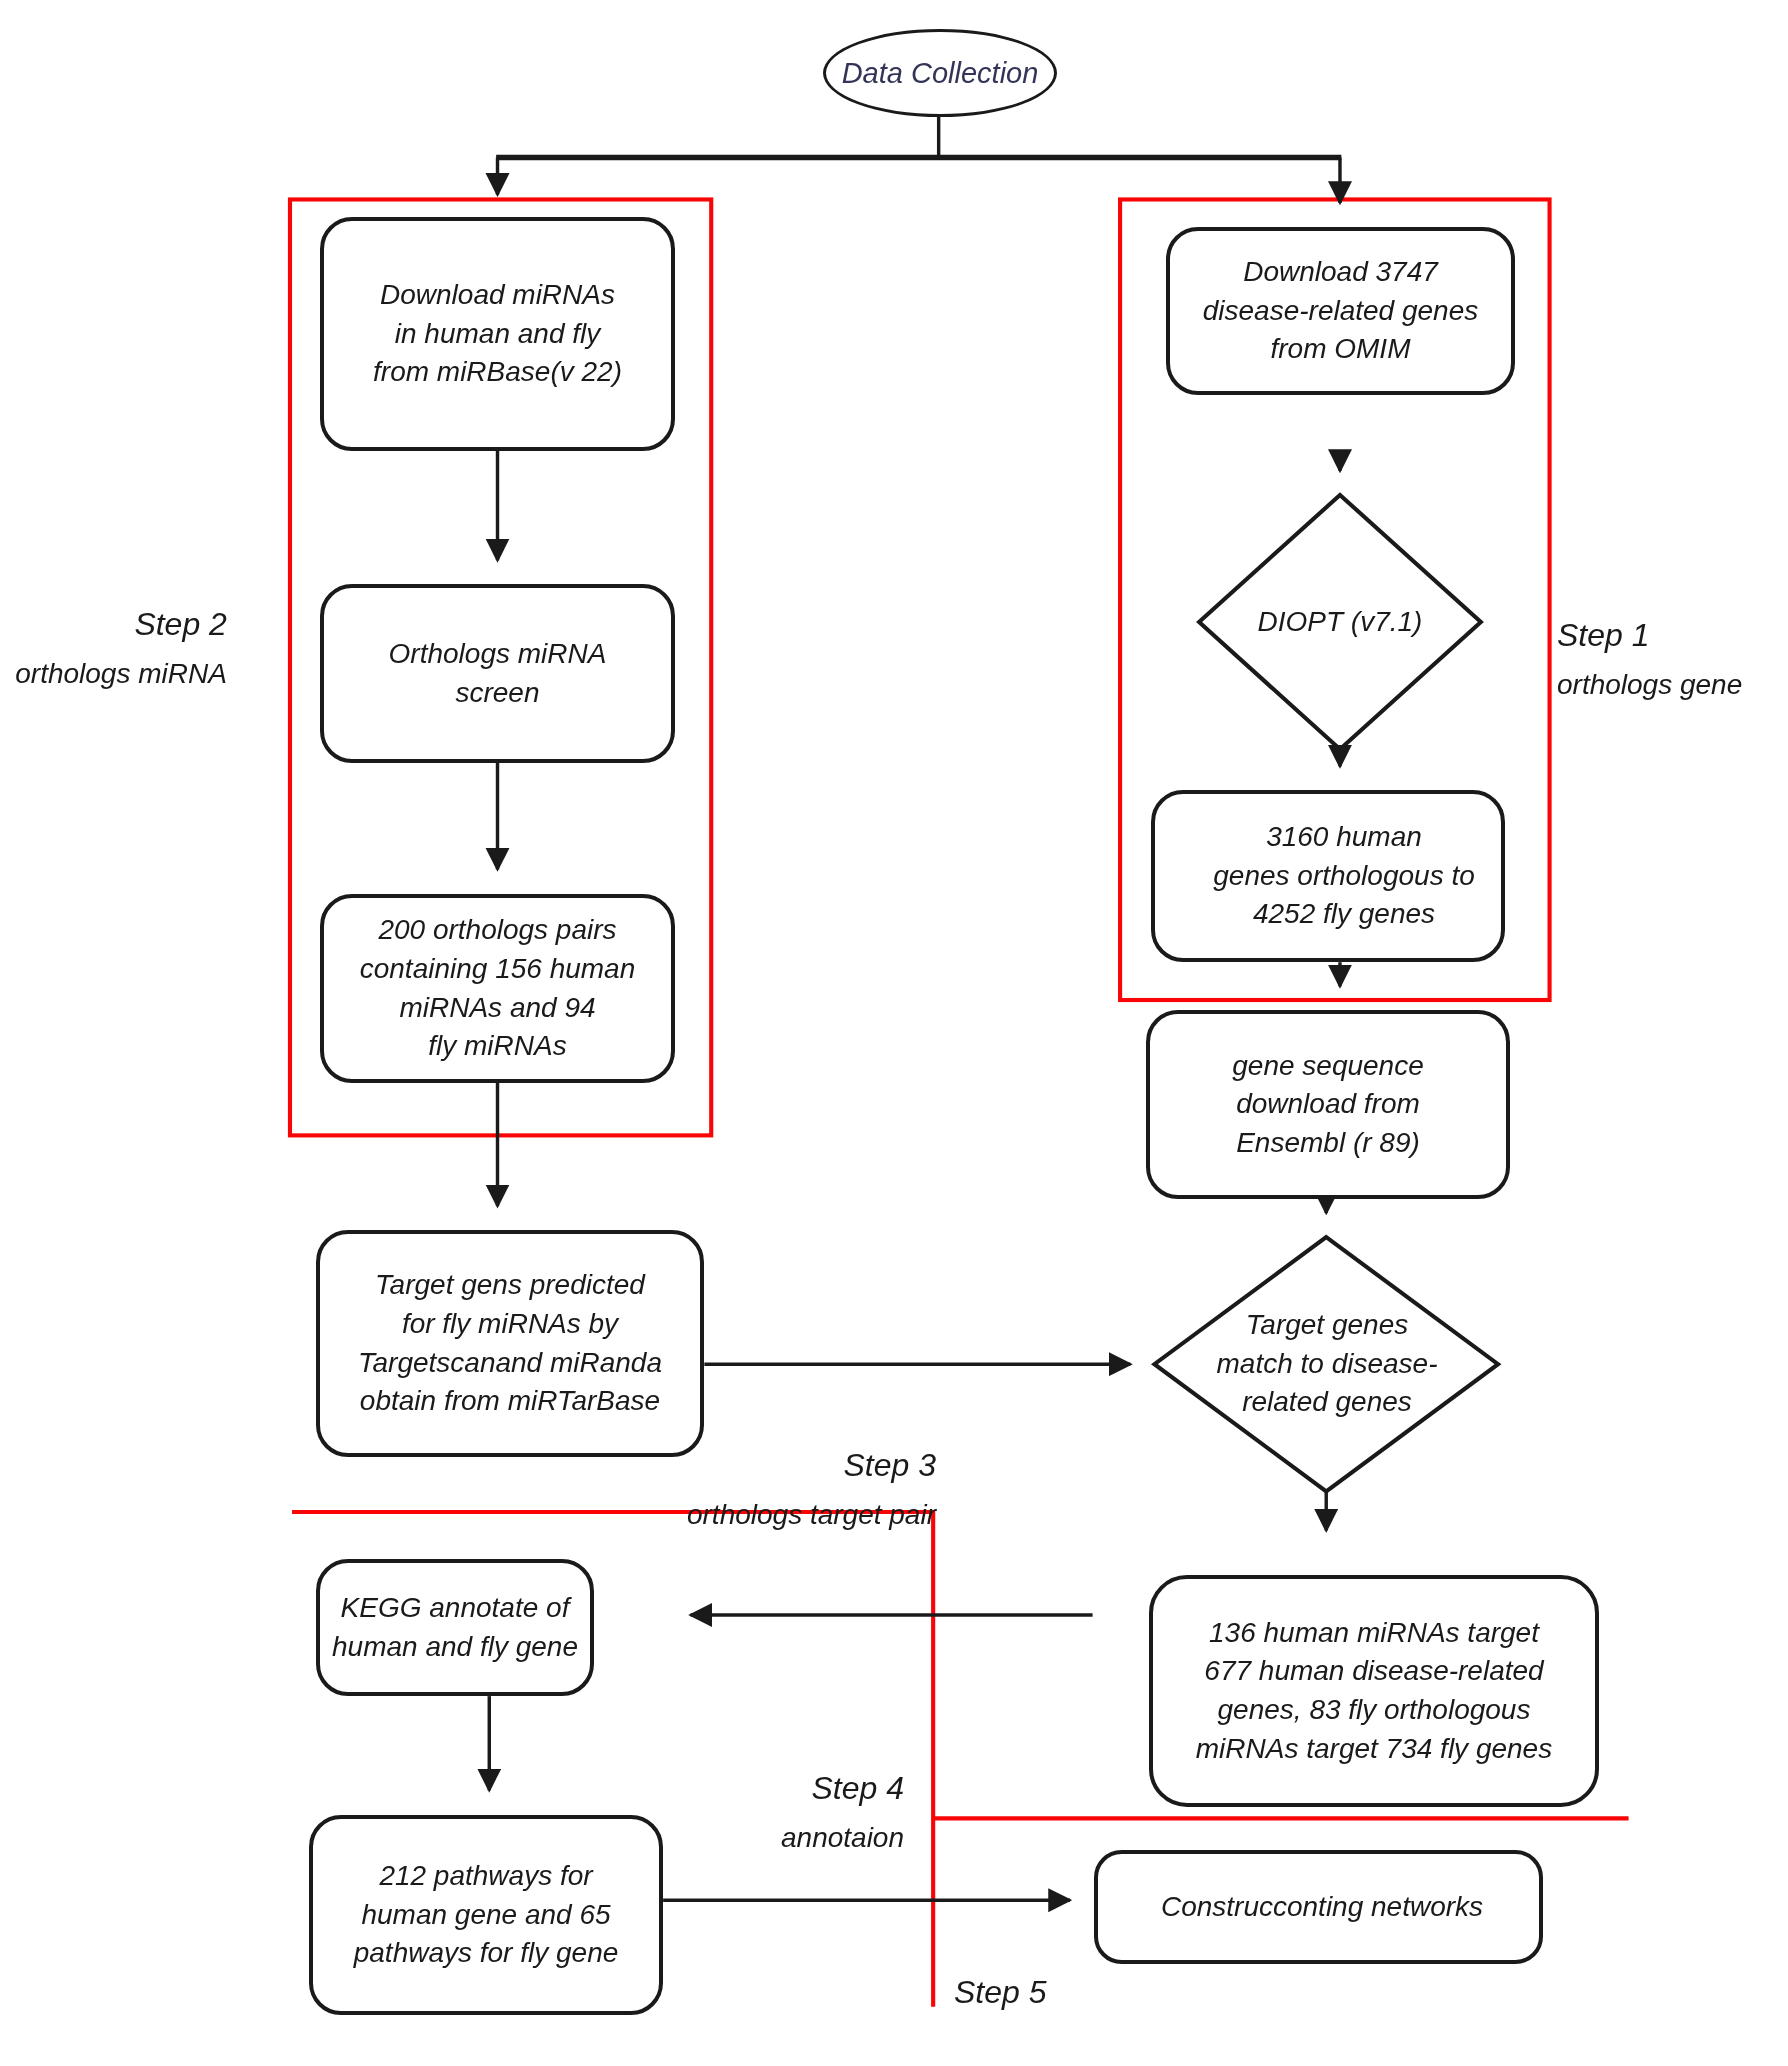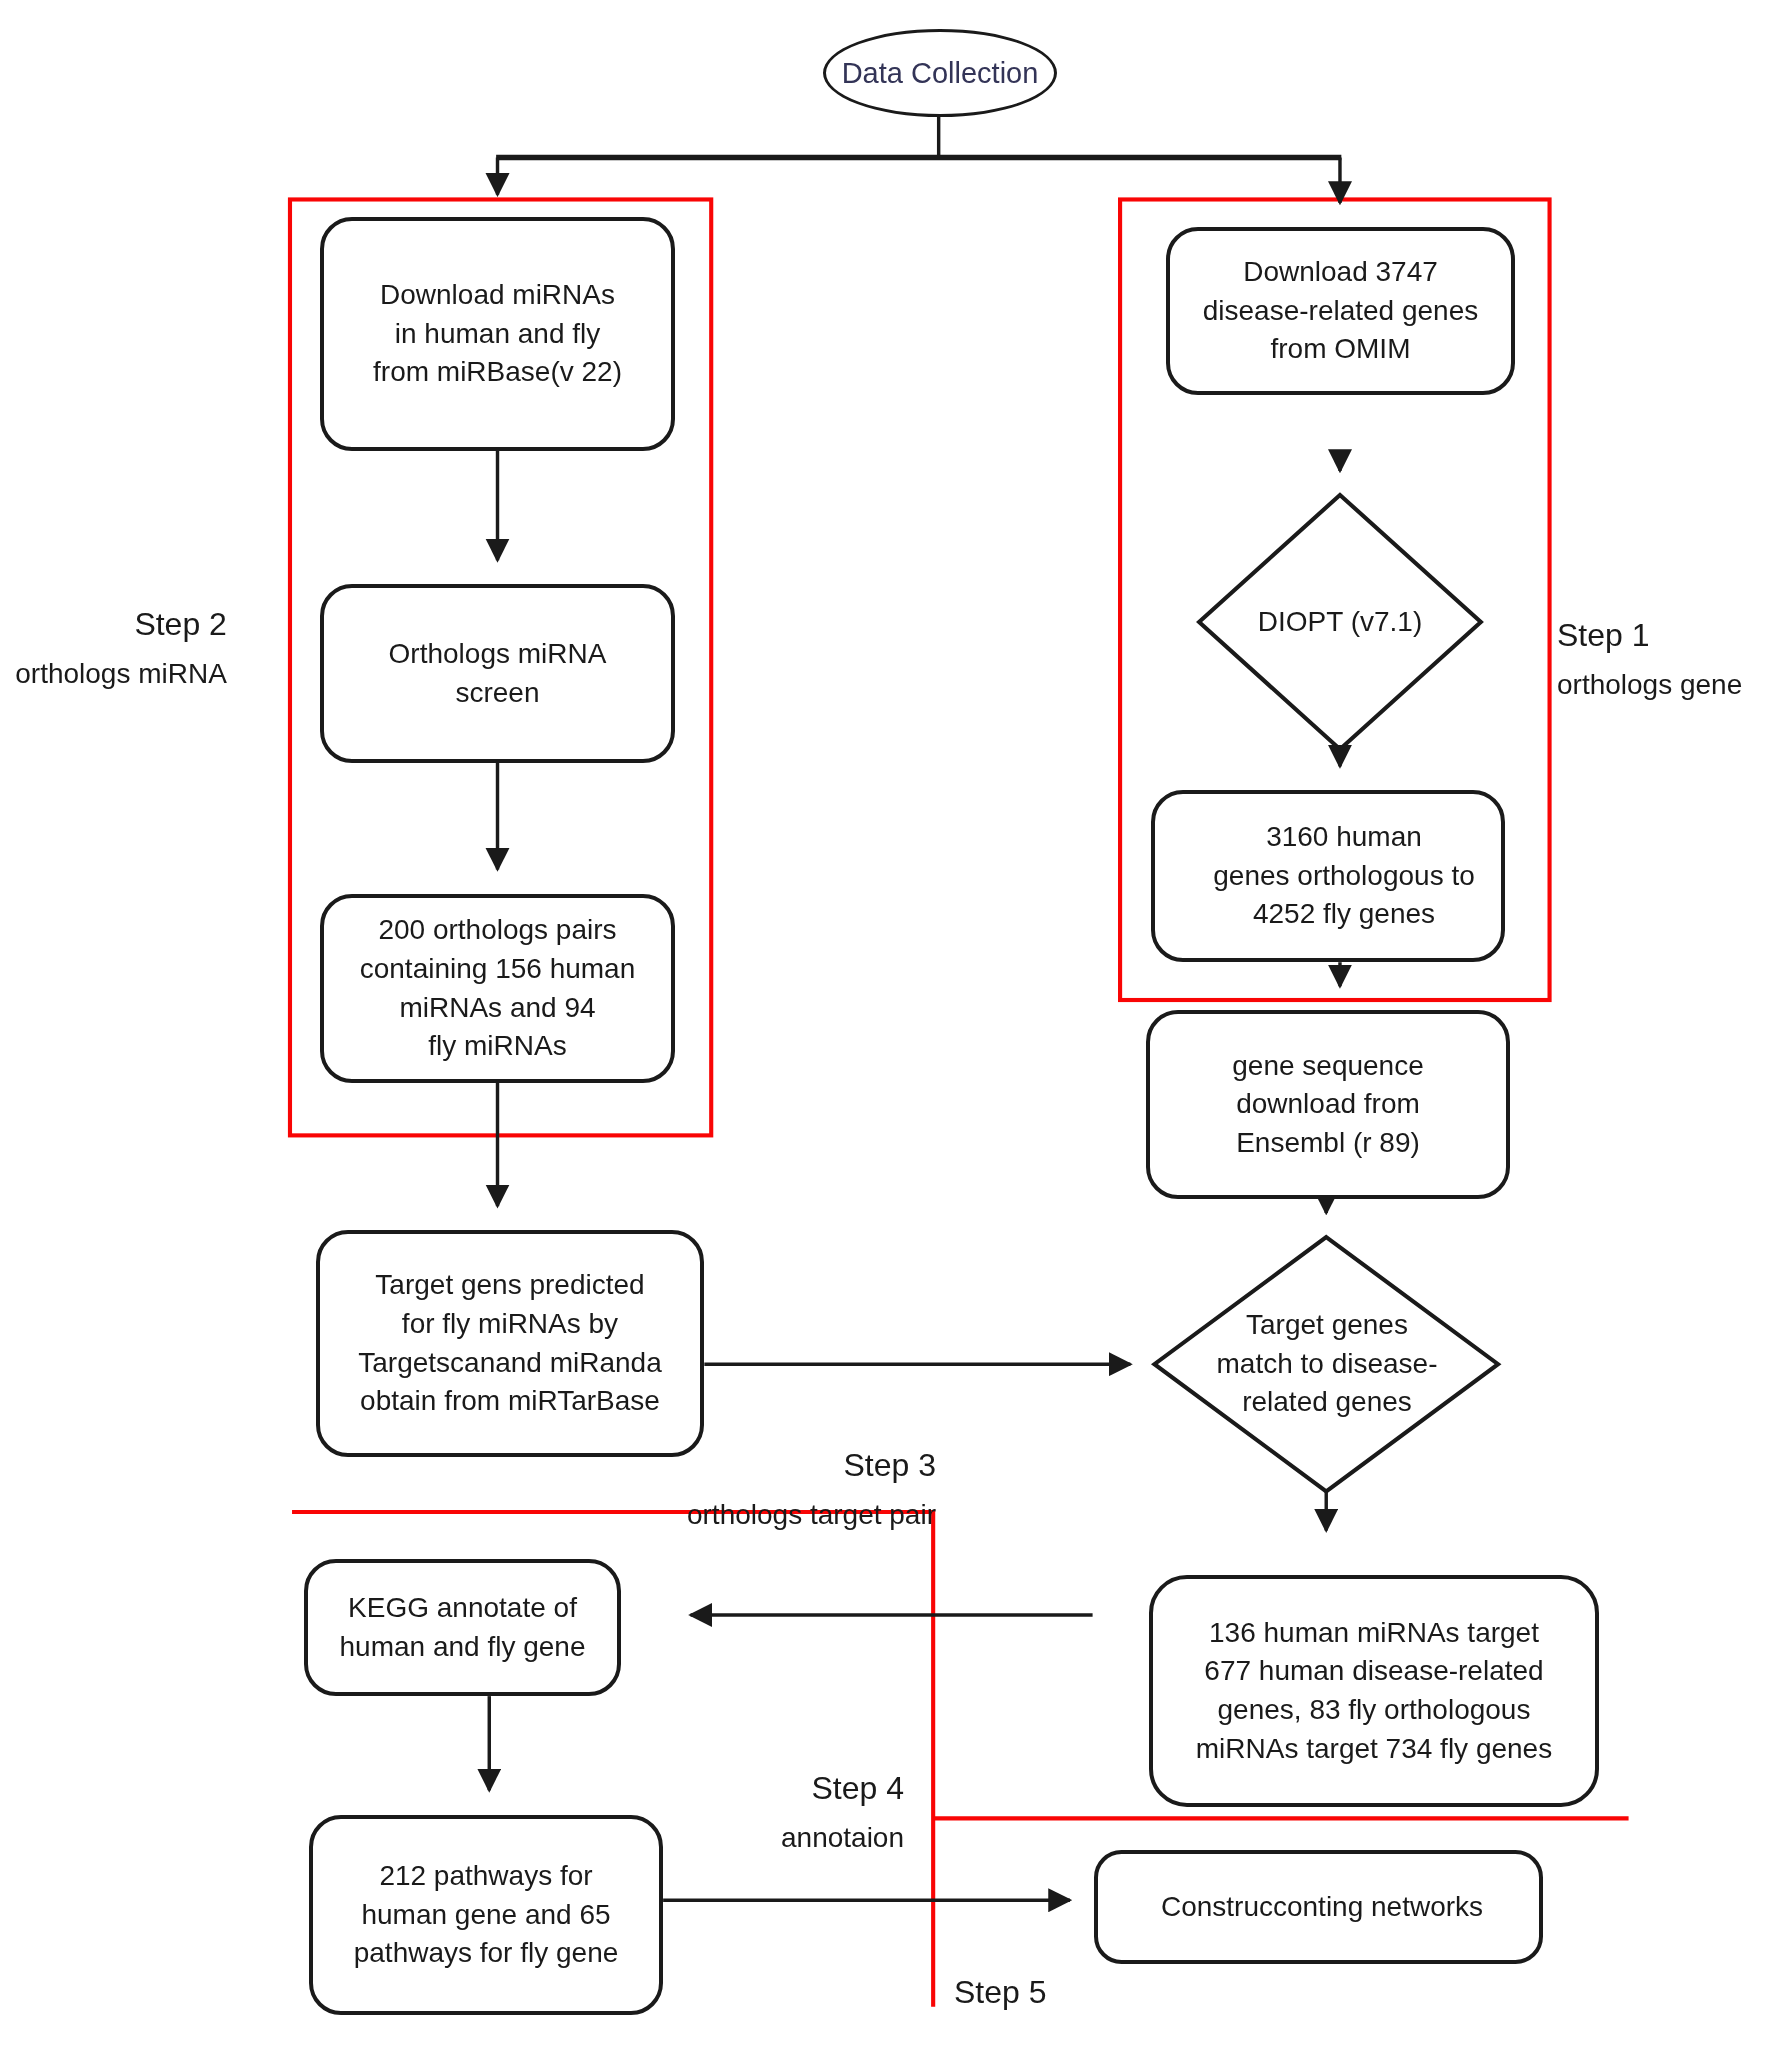--- a/index.html
+++ b/index.html
@@ -3,21 +3,21 @@
 <meta charset="utf-8">
 <style>
   :root{
     --c-red:#f90505;
     --c-ink:#1a1a1a;
     --c-navy:#333457;
   }
   html,body{margin:0;padding:0;background:#ffffff;}
   .canvas{
     position:relative;width:1788px;height:2066px;background:#ffffff;
-    font-family:"Liberation Sans",sans-serif;color:var(--c-ink);
+    font-family:"Liberation Sans",sans-serif;color:var(--c-ink);font-style:italic;
   }
   .layer{position:absolute;left:0;top:0;}
   .node{
     position:absolute;box-sizing:border-box;
     display:flex;align-items:center;justify-content:center;
     text-align:center;white-space:pre-line;
     background:#ffffff;border:4.1px solid var(--c-ink);border-radius:32px;
     font-size:28px;line-height:1.38;z-index:3;
   }
   .ellipse{
@@ -84,21 +84,21 @@
   <div class="node" style="left:320px;top:584px;width:355px;height:179px;">Orthologs miRNA
 screen</div>
   <div class="node" style="left:320px;top:894px;width:355px;height:189px;">200 orthologs pairs
 containing 156 human
 miRNAs and 94
 fly miRNAs</div>
   <div class="node" style="left:316px;top:1230px;width:388px;height:227px;">Target gens predicted
 for  fly miRNAs by
 Targetscanand miRanda
 obtain from miRTarBase</div>
-  <div class="node" style="left:304px;top:1559px;width:317px;height:137px;">KEGG annotate of
+  <div class="node" style="left:316px;top:1559px;width:278px;height:137px;">KEGG annotate of
 human and fly gene</div>
   <div class="node" style="left:309px;top:1815px;width:354px;height:200px;">212 pathways for
 human gene and 65
 pathways for fly gene</div>
 
   <div class="node" style="left:1166px;top:227px;width:349px;height:168px;">Download 3747
 disease-related genes
 from OMIM</div>
   <div class="dlabel" style="left:1199px;top:495px;width:282px;height:254px;">DIOPT (v7.1)</div>
   <div class="node" style="left:1151px;top:790px;width:354px;height:172px;padding-left:32px;">3160 human

